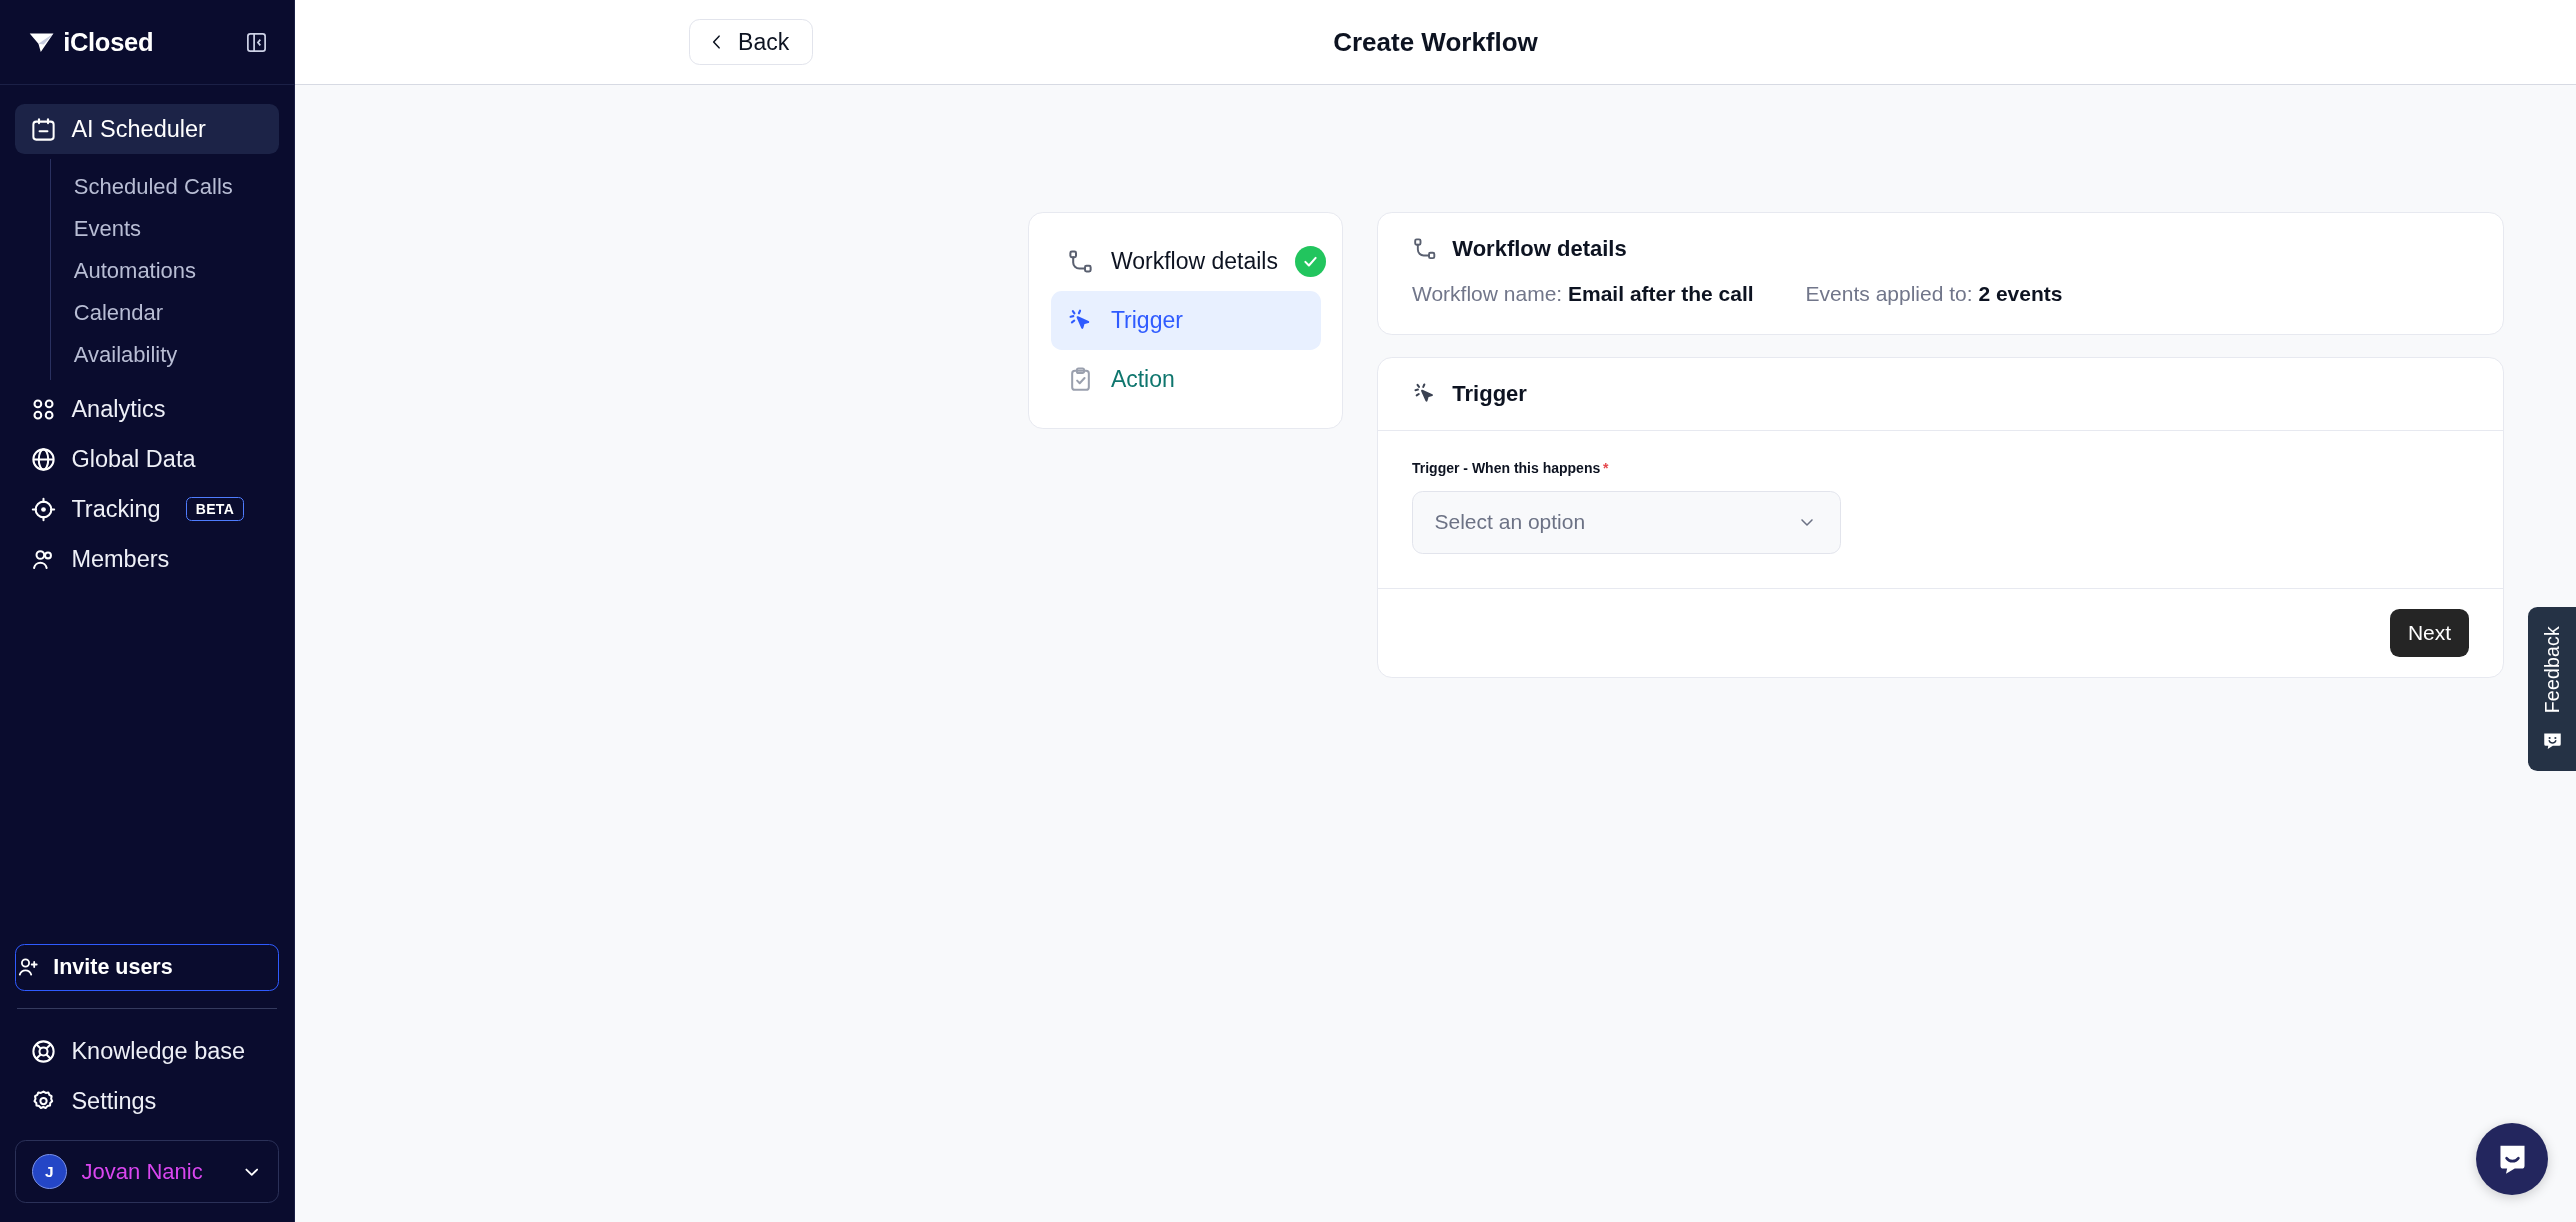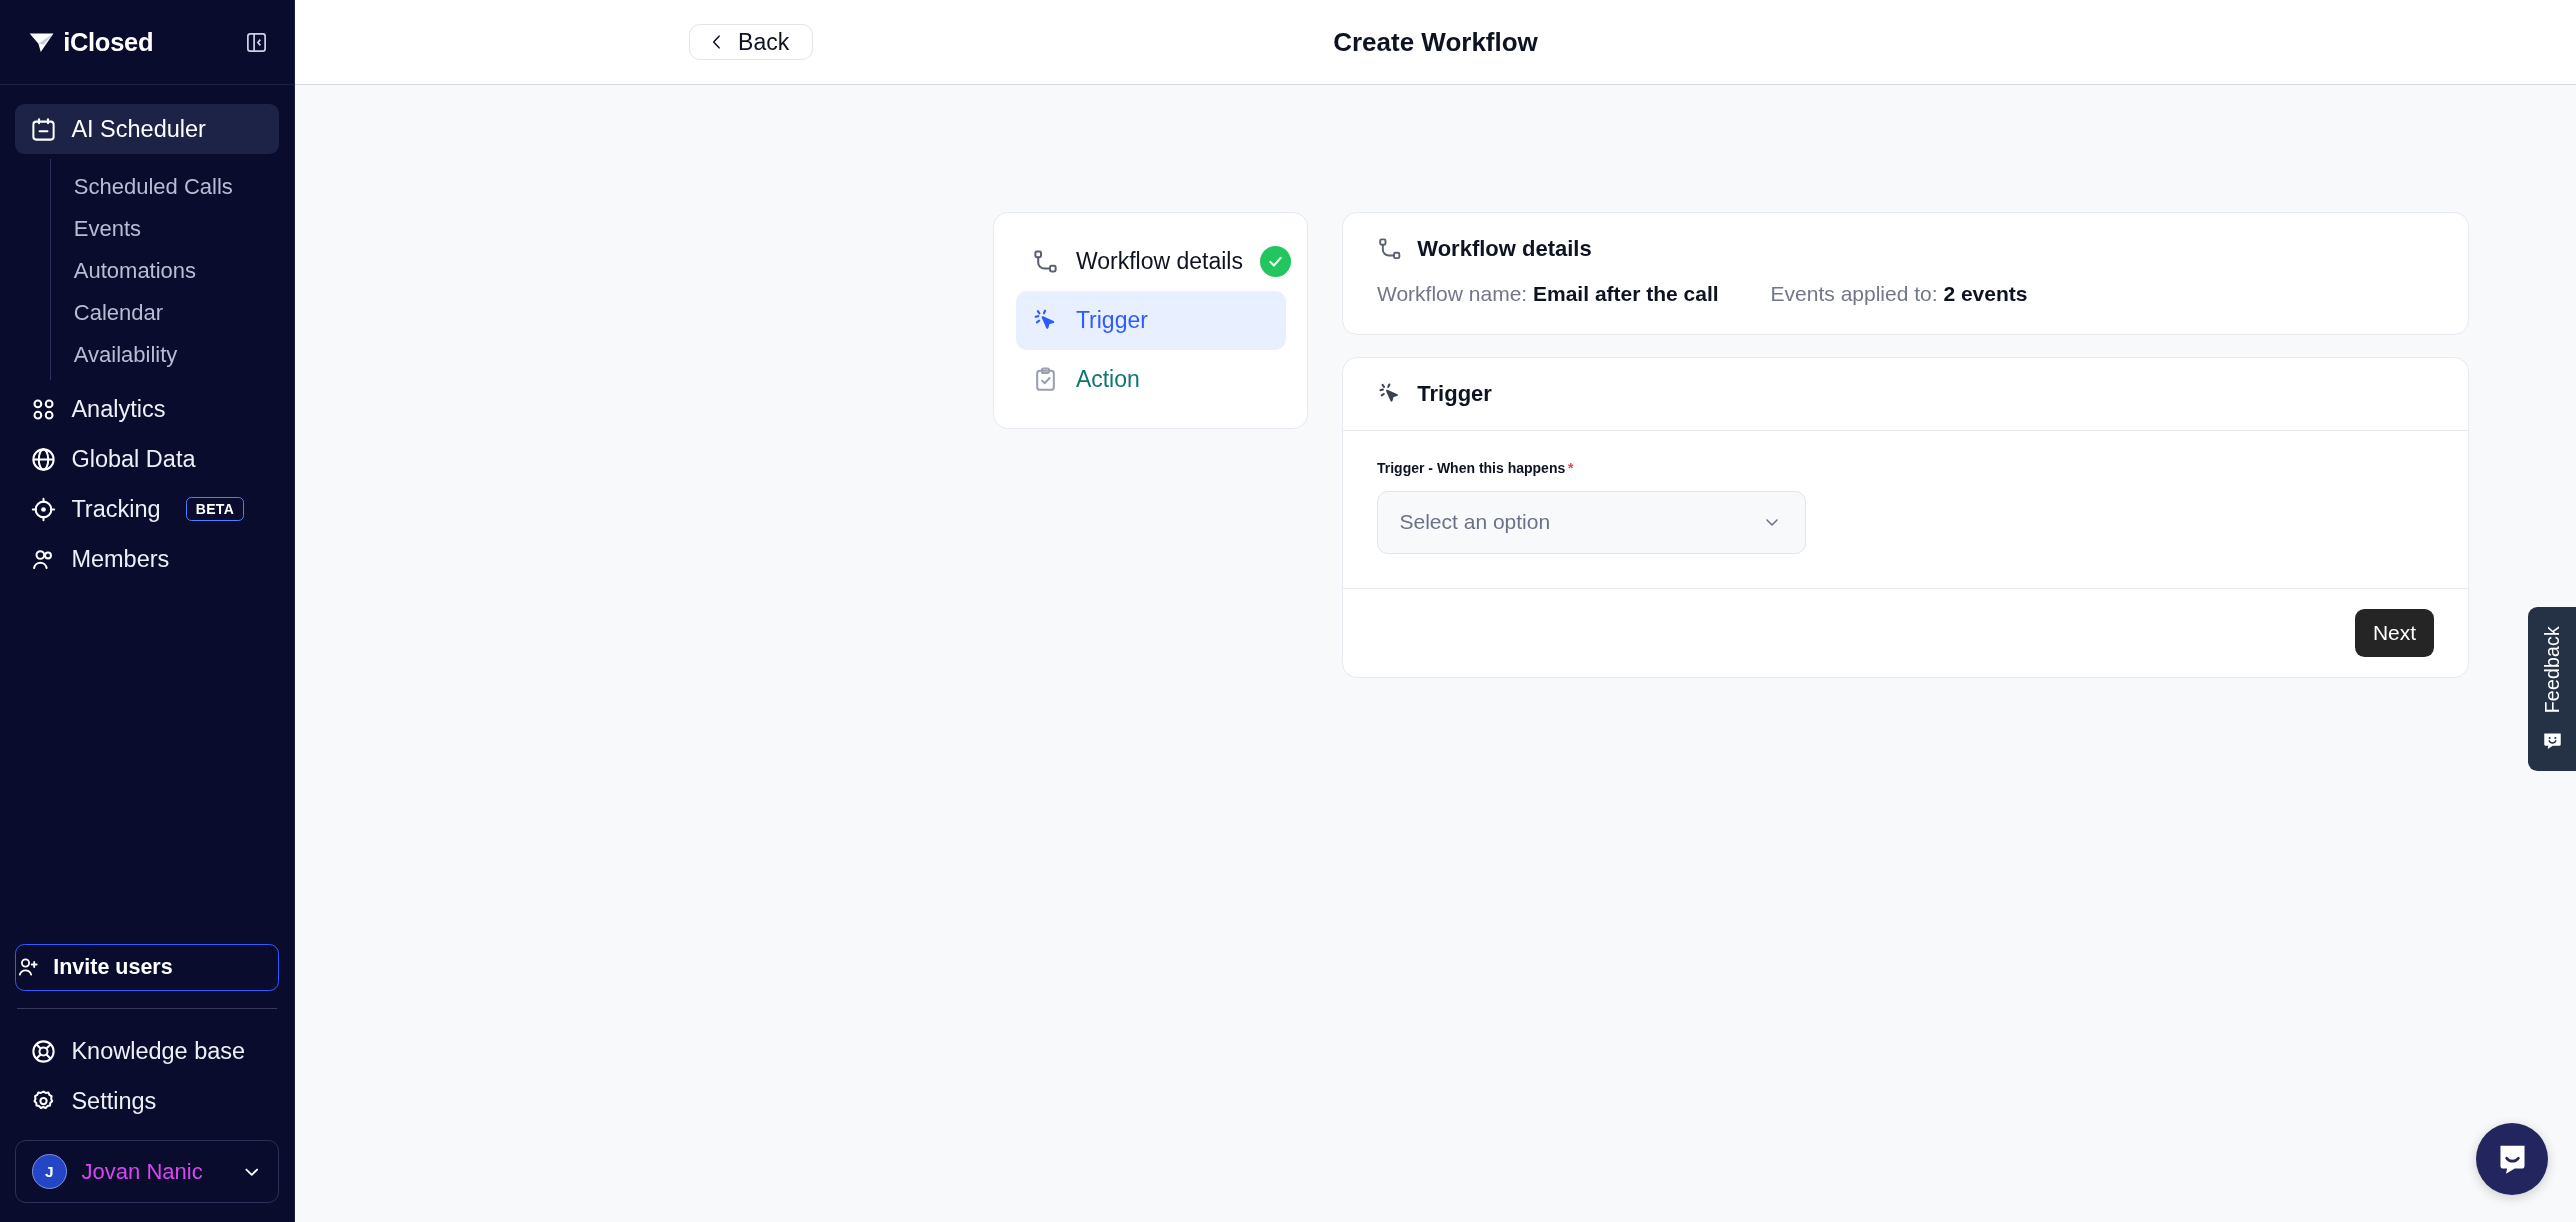--- a/index.html
+++ b/index.html
@@ -89,30 +89,30 @@
 
   
   .main { flex: 1 1 auto; height: 1222px; display: flex; flex-direction: column; position: relative; background:#f8f9fb; }
   .topbar {
     height: 85px; background: #ffffff; border-bottom: 1.3px solid #d7dae3;
     display: flex; align-items: center; position: relative; flex: 0 0 85px;
   }
   .back-btn {
     position: absolute; left: 394px;
     display: flex; align-items: center; gap: 10.7px;
-    height: 36px; padding: 0 23px 0 17.4px;
+    height: 46px; padding: 0 23px 0 17.4px;
     border: 1.3px solid #e2e4ec; border-radius: 10.7px; background: #fff;
     font-size: 23px; color: #0d1321; cursor: pointer;
   }
   .page-title {
     width: 100%; text-align: center;
     font-size: 26px; font-weight: 700; color: #0d1321;
   }
 
-  .content { flex: 1 1 auto; position: relative; }
+  .content { flex: 1 1 auto; position: relative; margin-left: 35px; }
 
   
   .steps-card {
     position: absolute; left: 698px; top: 127px;
     width: 315px; background: #ffffff;
     border: 1.3px solid #e7e9f0; border-radius: 14.8px;
     padding: 19px 21.5px;
   }
   .step {
     display: flex; align-items: center; gap: 17.4px;

